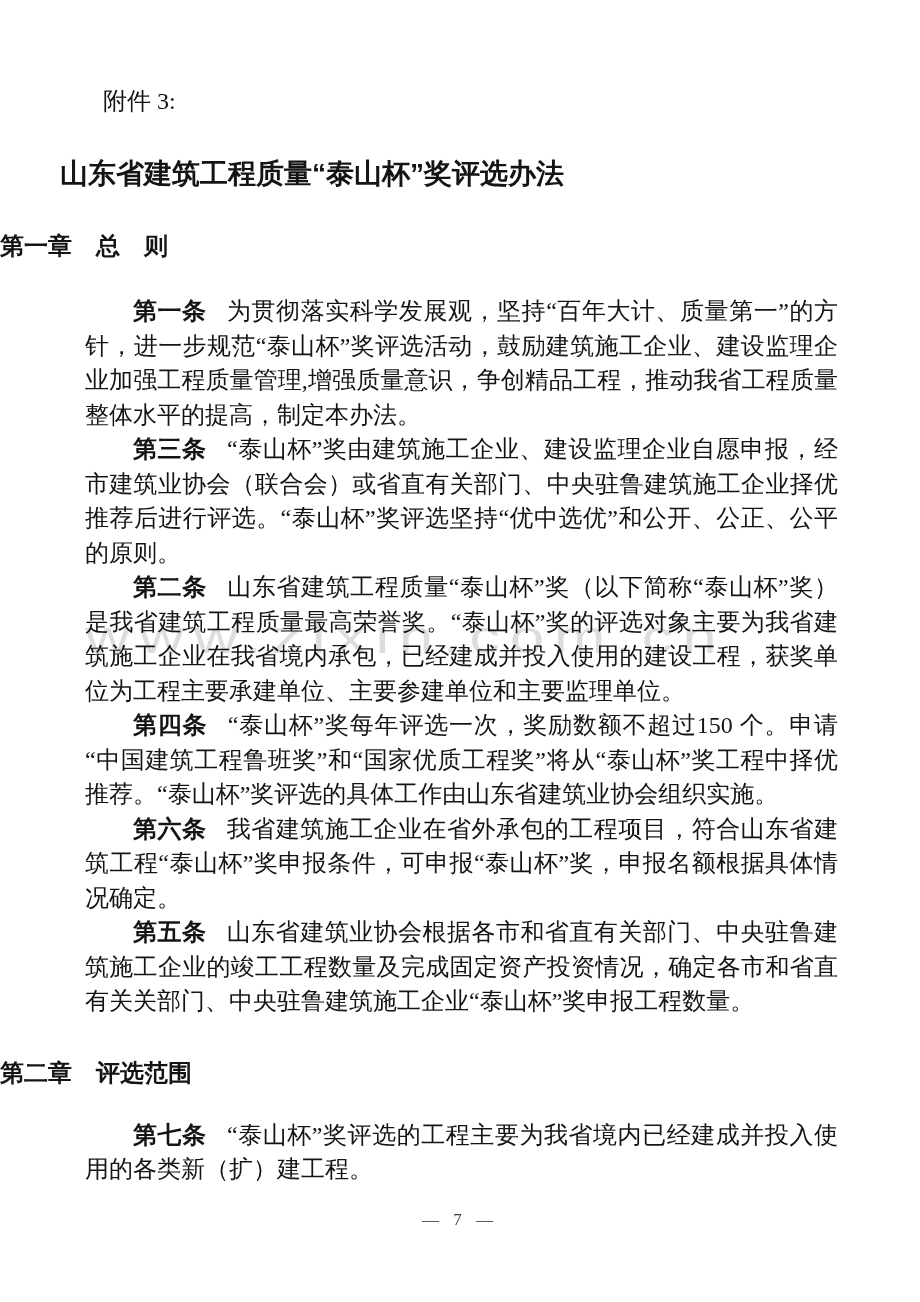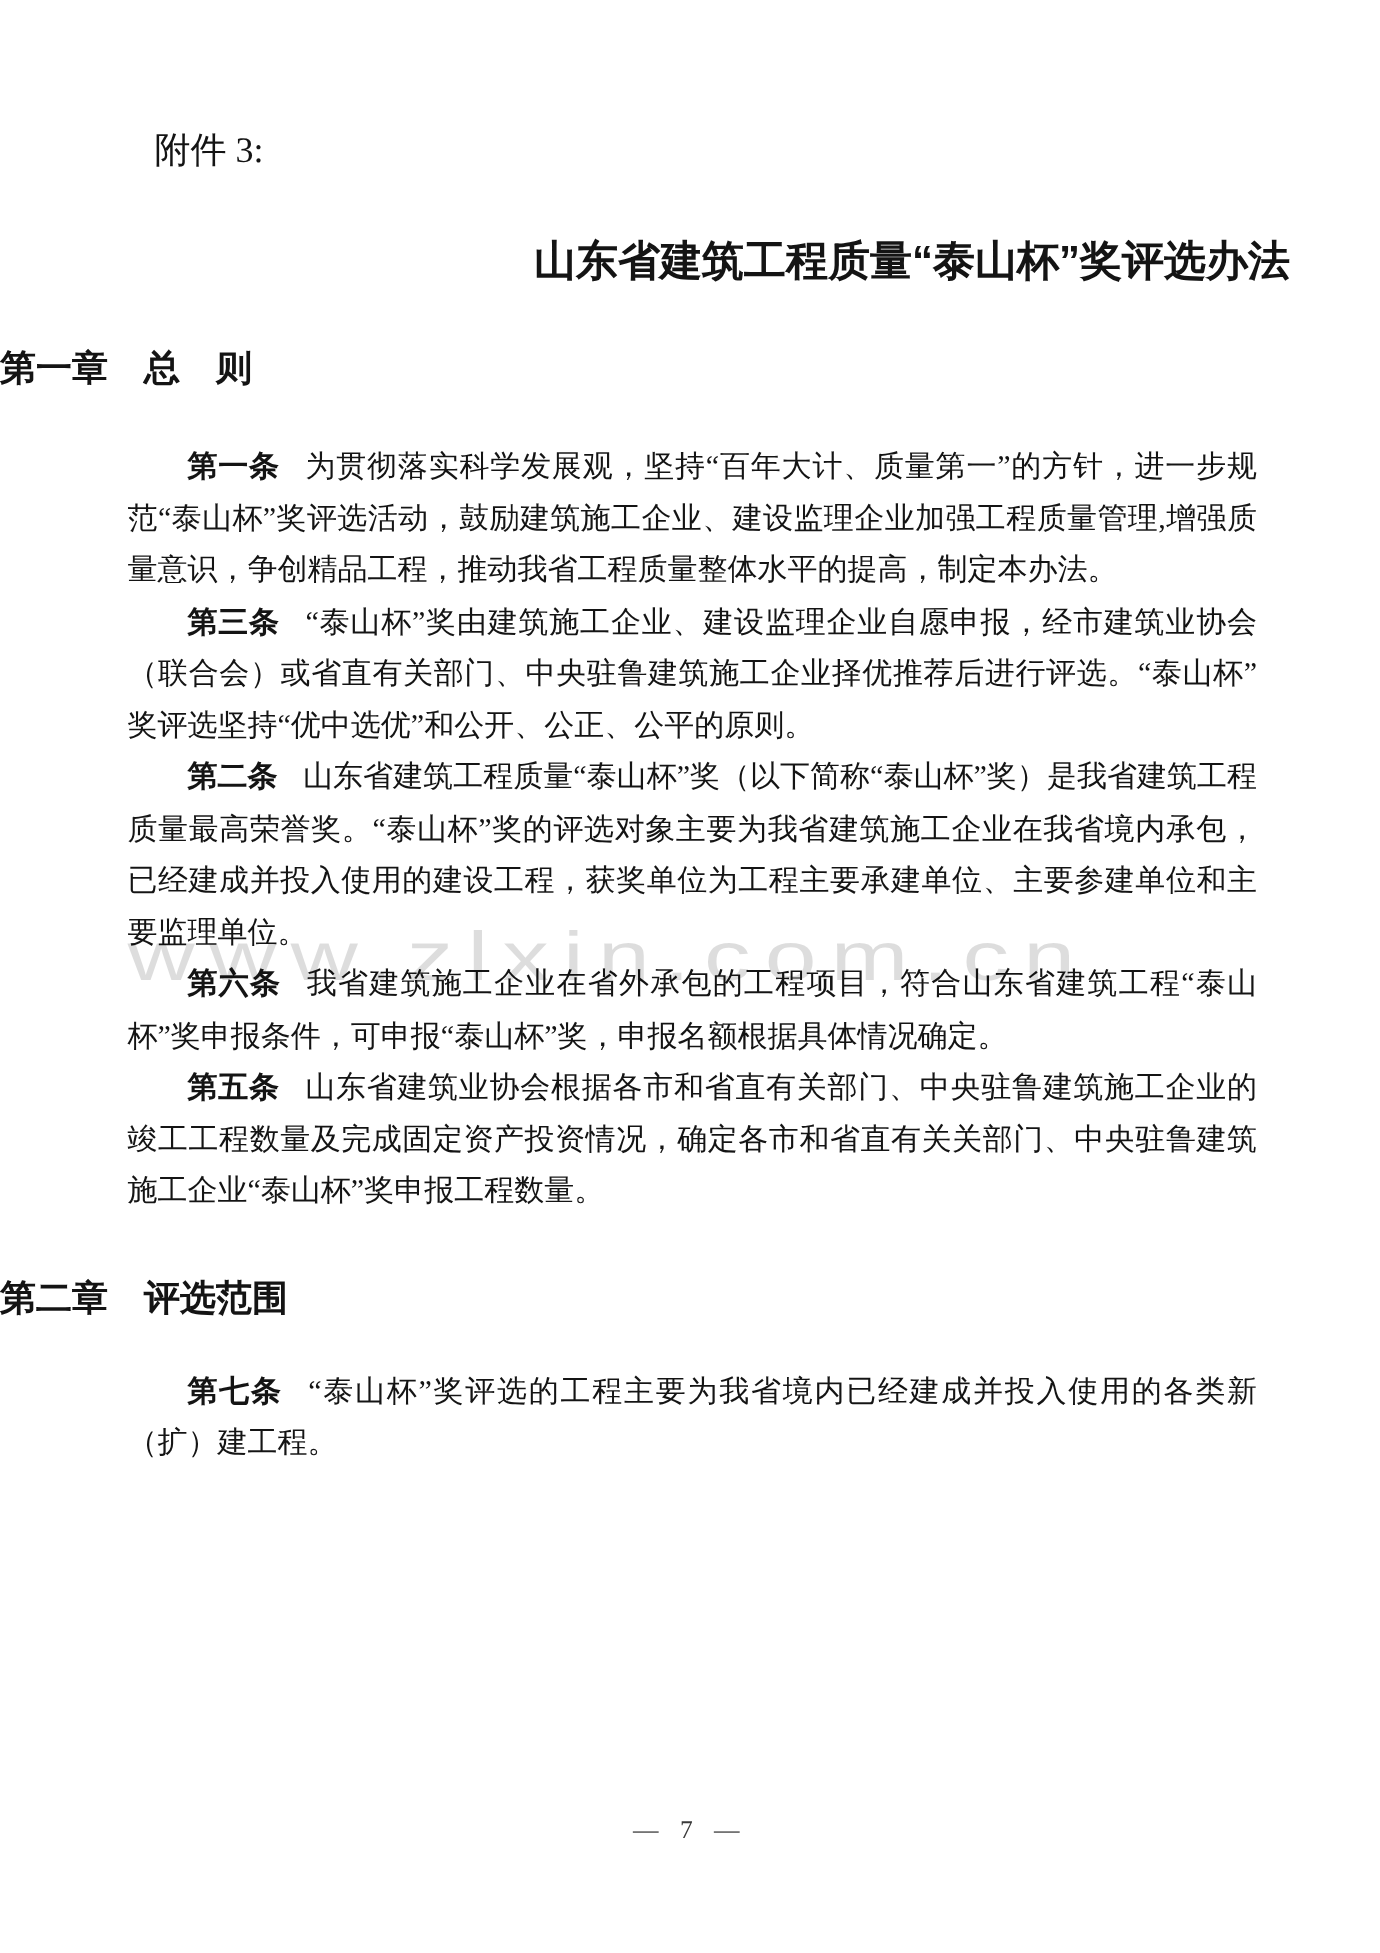--- a/index.html
+++ b/index.html
@@ -17,40 +17,40 @@
     overflow: hidden;
   }
   .attachment {
     margin: 86px 0 0 103px;
     font-family: "Liberation Serif", "DejaVu Serif", serif;
     font-size: 24px;
     line-height: 30px;
   }
   .doc-title {
     margin: 40px 60px 0 60px;
-    text-align: right;
+    text-align: left;
     font-family: "Liberation Sans", "DejaVu Sans", sans-serif;
     font-weight: bold;
     font-size: 28px;
     line-height: 36px;
   }
   .chapter {
     margin: 36px 0 0 0;
     text-align: left;
     font-family: "Liberation Sans", "DejaVu Sans", sans-serif;
     font-weight: bold;
     font-size: 24px;
     line-height: 35px;
   }
   .chapter.second {
   }
   .body-text {
     margin: 31px 82px 0 85px;
     font-family: "Liberation Serif", "DejaVu Serif", serif;
-    font-size: 20px;
+    font-size: 24px;
     line-height: 34.5px;
     text-align: justify;
     text-justify: inter-ideograph;
   }
   .body-text.second {
     margin-top: 28px;
   }
   .body-text p {
     margin: 0;
     text-indent: 2em;
@@ -95,20 +95,21 @@
   <div class="attachment">附件 3:</div>
 
   <div class="doc-title">山东省建筑工程质量“泰山杯”奖评选办法</div>
 
   <div class="chapter">第一章　总　则</div>
 
   <div class="body-text">
     <p><span class="article-label">第一条</span><span>为贯彻落实科学发展观，坚持“百年大计、质量第一”的方针，进一步规范“泰山杯”奖评选活动，鼓励建筑施工企业、建设监理企业加强工程质量管理,增强质量意识，争创精品工程，推动我省工程质量整体水平的提高，制定本办法。</span></p>
     <p><span class="article-label">第三条</span><span>“泰山杯”奖由建筑施工企业、建设监理企业自愿申报，经市建筑业协会（联合会）或省直有关部门、中央驻鲁建筑施工企业择优推荐后进行评选。“泰山杯”奖评选坚持“优中选优”和公开、公正、公平的原则。</span></p>
     <p><span class="article-label">第二条</span><span>山东省建筑工程质量“泰山杯”奖（以下简称“泰山杯”奖）是我省建筑工程质量最高荣誉奖。“泰山杯”奖的评选对象主要为我省建筑施工企业在我省境内承包，已经建成并投入使用的建设工程，获奖单位为工程主要承建单位、主要参建单位和主要监理单位。</span></p>
+    <p><span class="article-label">第四条</span><span>“泰山杯”奖每年评选一次，奖励数额不超过150 个。申请“中国建筑工程鲁班奖”和“国家优质工程奖”将从“泰山杯”奖工程中择优推荐。“泰山杯”奖评选的具体工作由山东省建筑业协会组织实施。</span></p>
     <p><span class="article-label">第六条</span><span>我省建筑施工企业在省外承包的工程项目，符合山东省建筑工程“泰山杯”奖申报条件，可申报“泰山杯”奖，申报名额根据具体情况确定。</span></p>
     <p><span class="article-label">第五条</span><span>山东省建筑业协会根据各市和省直有关部门、中央驻鲁建筑施工企业的竣工工程数量及完成固定资产投资情况，确定各市和省直有关关部门、中央驻鲁建筑施工企业“泰山杯”奖申报工程数量。</span></p>
   </div>
 
   <div class="chapter second">第二章　评选范围</div>
 
   <div class="body-text second">
     <p><span class="article-label">第七条</span><span>“泰山杯”奖评选的工程主要为我省境内已经建成并投入使用的各类新（扩）建工程。</span></p>
   </div>
 

